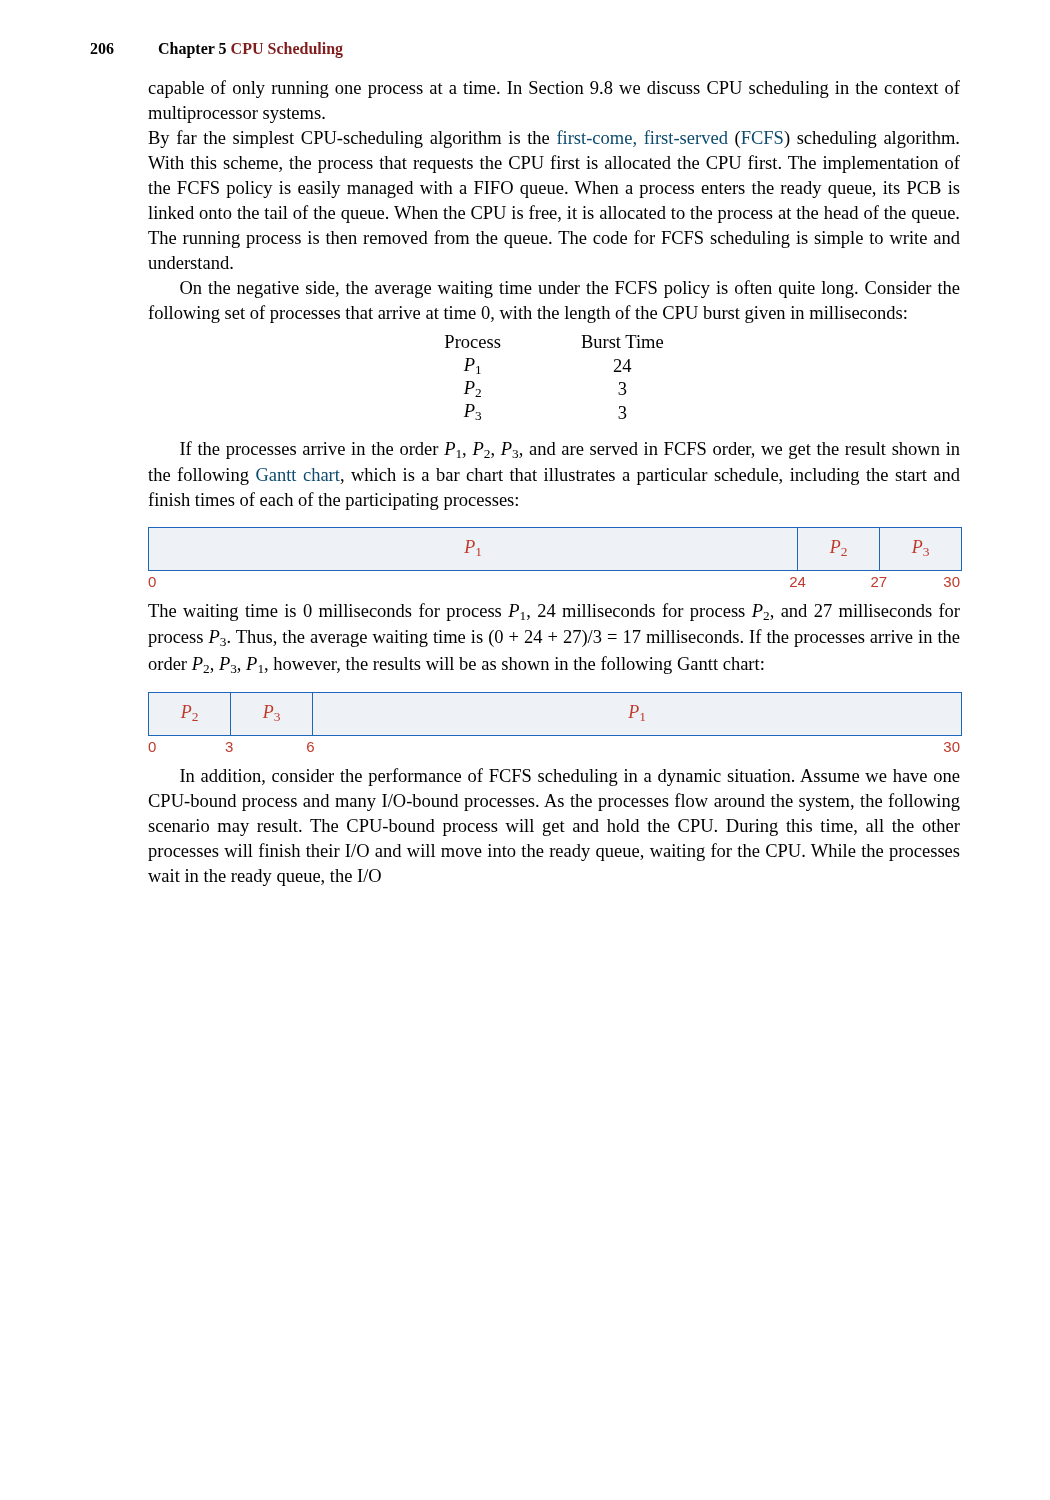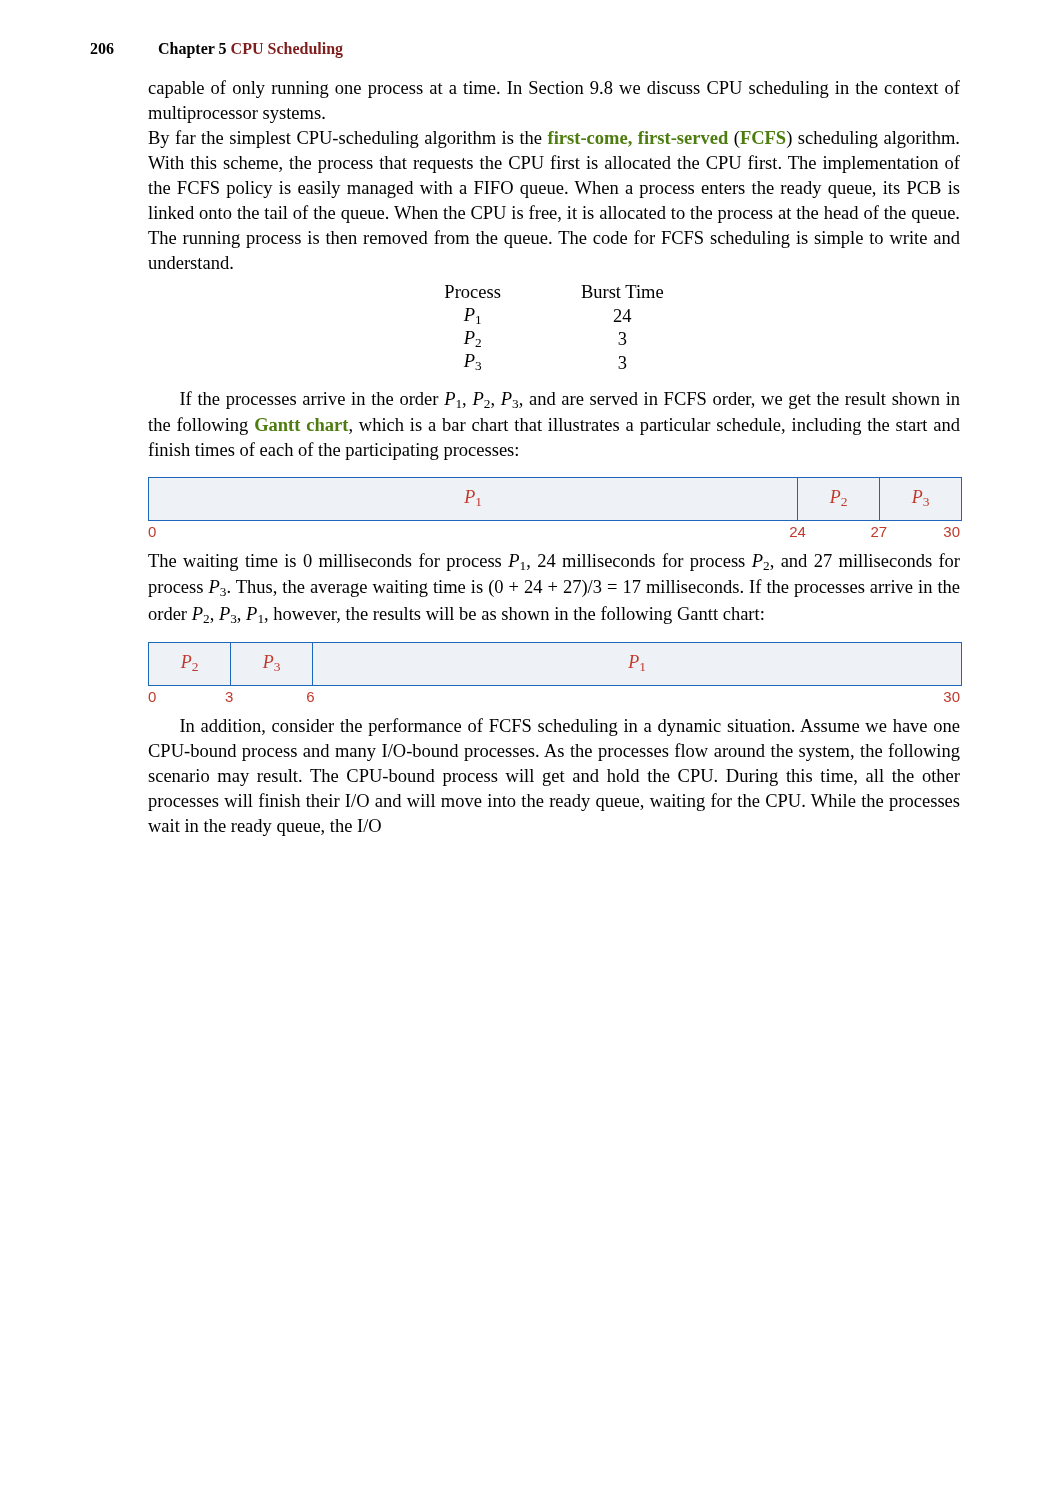--- a/index.html
+++ b/index.html
@@ -32,21 +32,21 @@
     line-height: 1.35;
     text-align: justify;
   }
   p.indent { text-indent: 1.7em; }
   h3.section {
     font-family: "Helvetica Neue", Helvetica, Arial, sans-serif;
     font-size: 19px;
     font-weight: 700;
     margin: 16px 0 8px 0;
   }
-  .link { color: #4d7c0f; font-weight: bold; }
+  .link { color: #0c4a6e; font-weight: normal; }
   table.proc {
     margin: 6px auto 12px auto;
     border-collapse: collapse;
     font-size: 18.5px;
   }
   table.proc th {
     font-weight: normal;
     padding: 0 40px 2px 40px;
   }
   table.proc td {
@@ -97,20 +97,21 @@
   </div>
 
   <div class="content">
     <p>capable of only running one process at a time. In Section 9.8 we discuss CPU scheduling in the context of multiprocessor systems.</p>
 
 
     <p>
       <span>By far the simplest CPU-scheduling algorithm is the </span><span class="link">first-come, first-served</span><span> (</span><span class="link">FCFS</span><span>) scheduling algorithm. With this scheme, the process that requests the CPU first is allocated the CPU first. The implementation of the FCFS policy is easily managed with a FIFO queue. When a process enters the ready queue, its PCB is linked onto the tail of the queue. When the CPU is free, it is allocated to the process at the head of the queue. The running process is then removed from the queue. The code for FCFS scheduling is simple to write and understand.</span>
     </p>
 
+    <p class="indent">On the negative side, the average waiting time under the FCFS policy is often quite long. Consider the following set of processes that arrive at time 0, with the length of the CPU burst given in milliseconds:</p>
 
     <table class="proc">
       <tbody>
           <tr>
         <th>Process</th>
         <th>Burst Time</th>
       </tr>
       <tr>
         <td><span>P</span><span class="sub">1</span></td>
         <td class="num">24</td>

